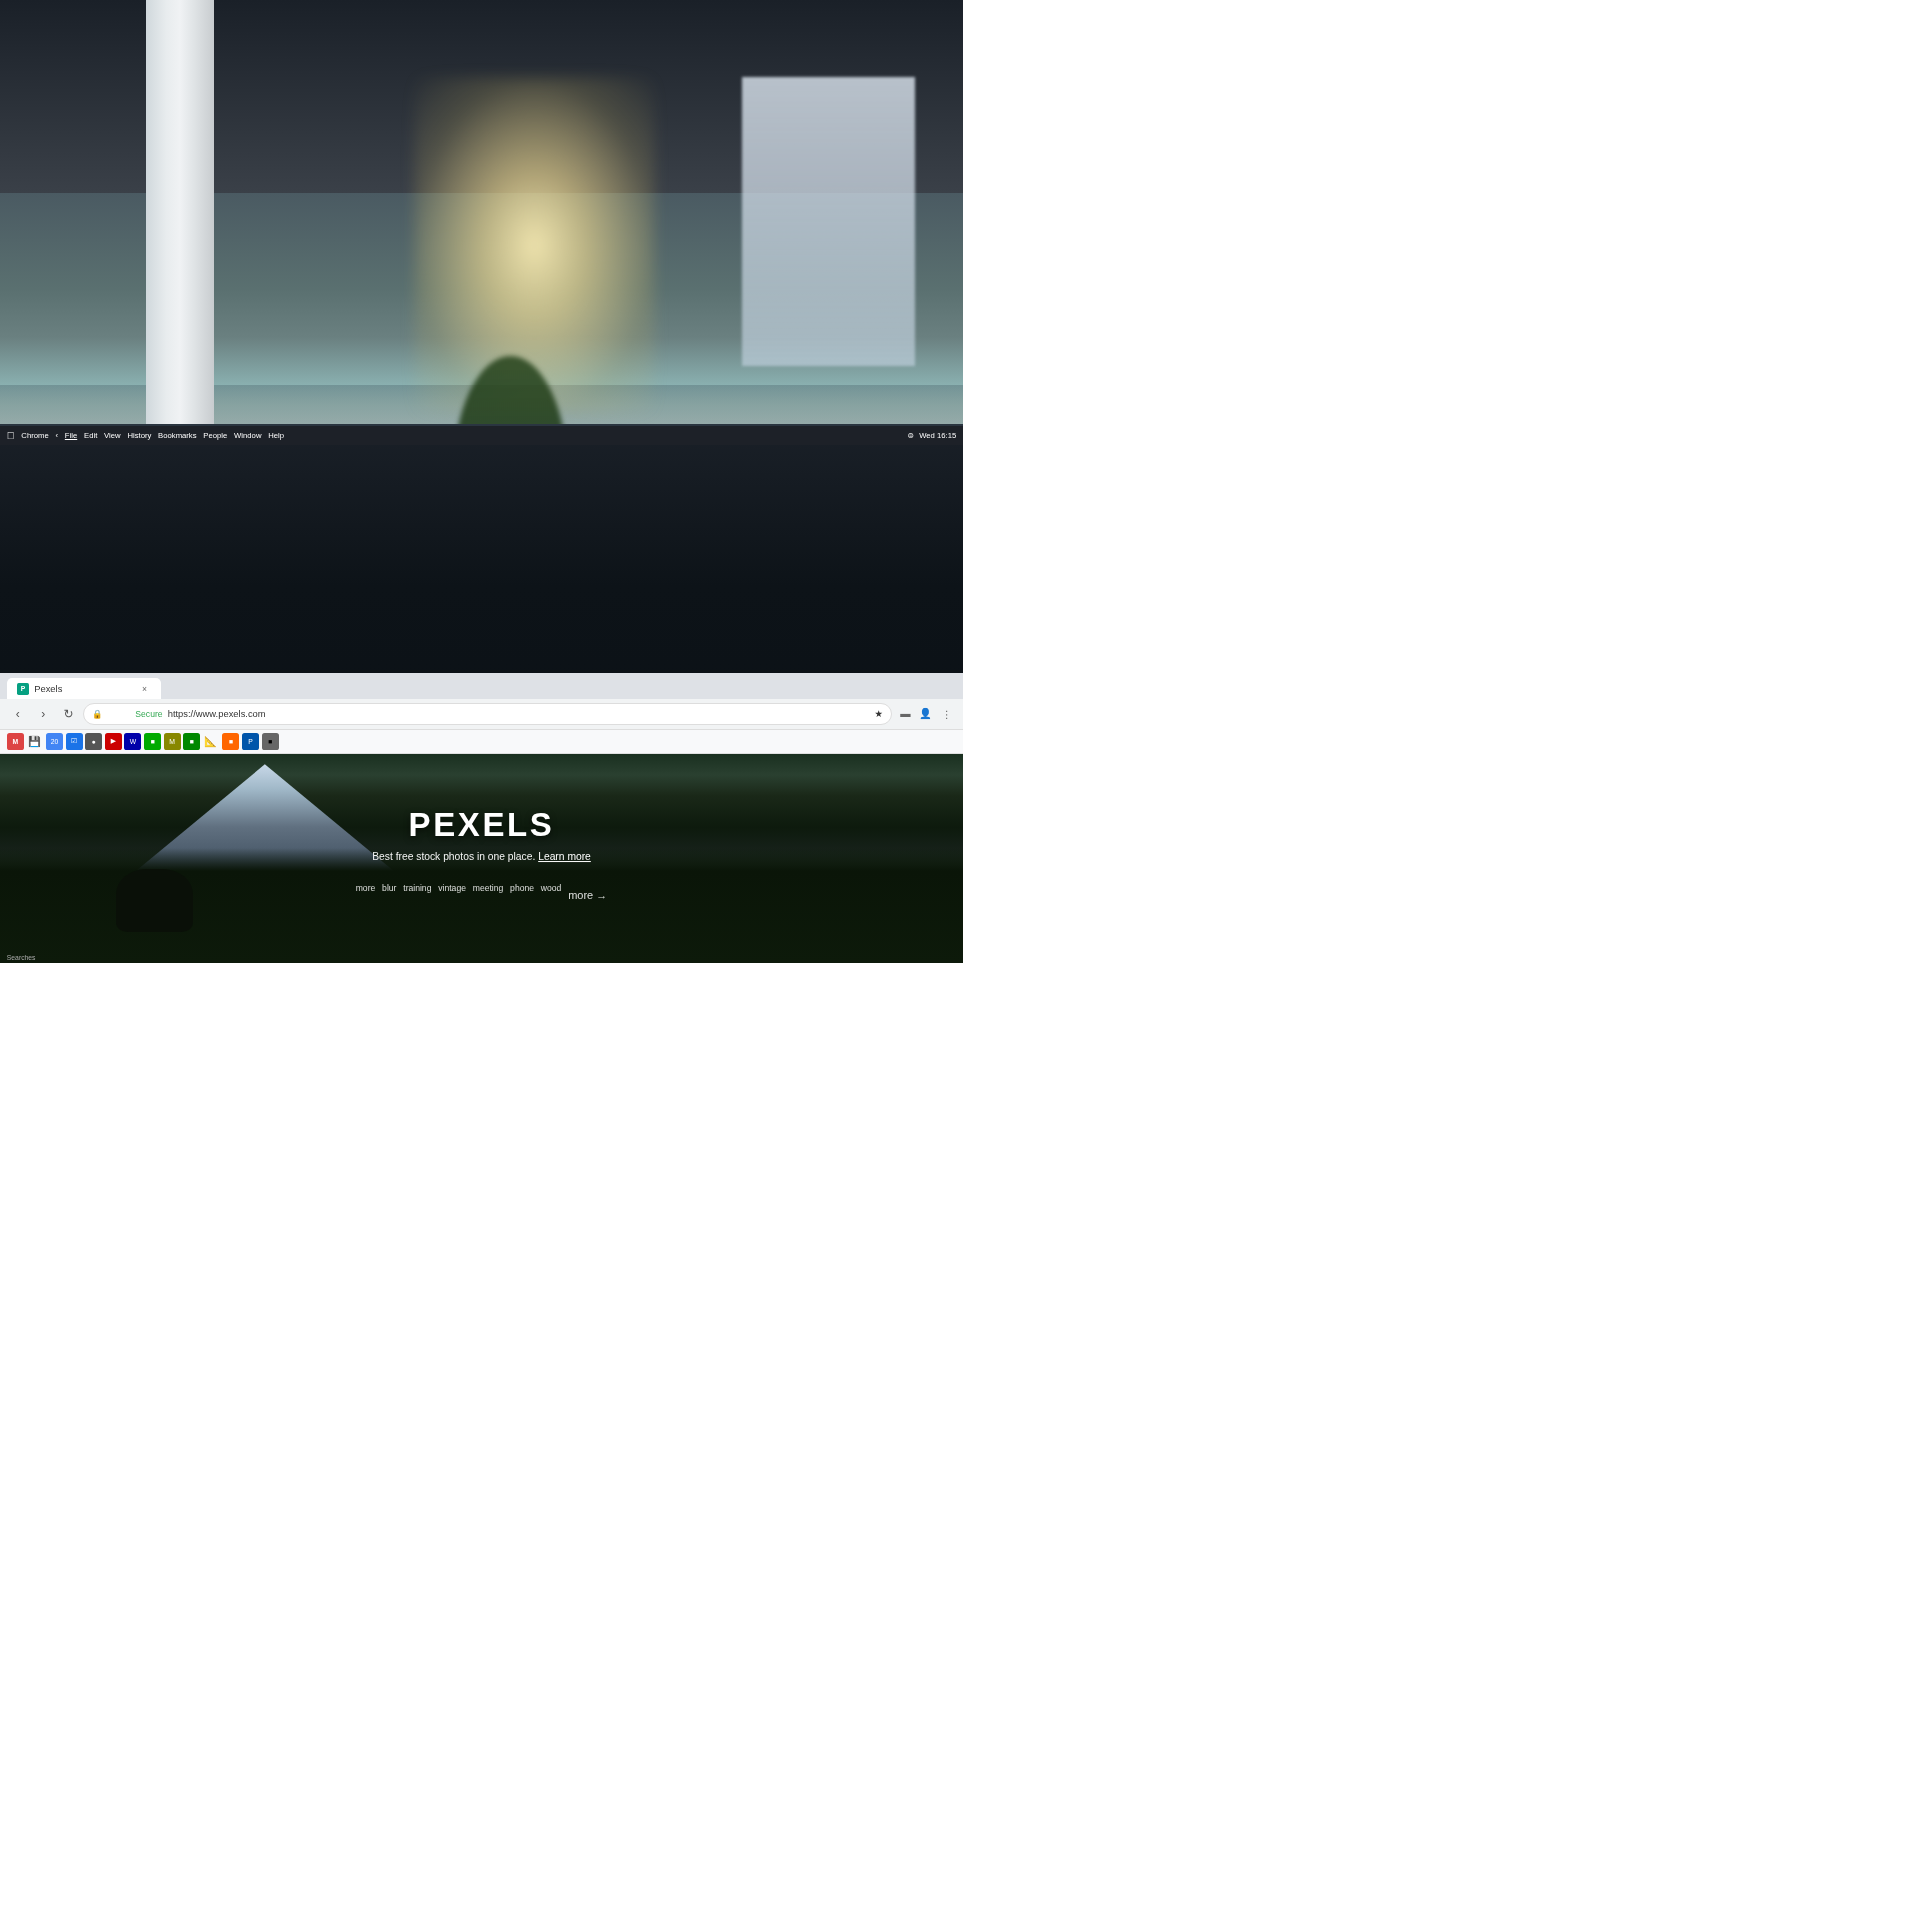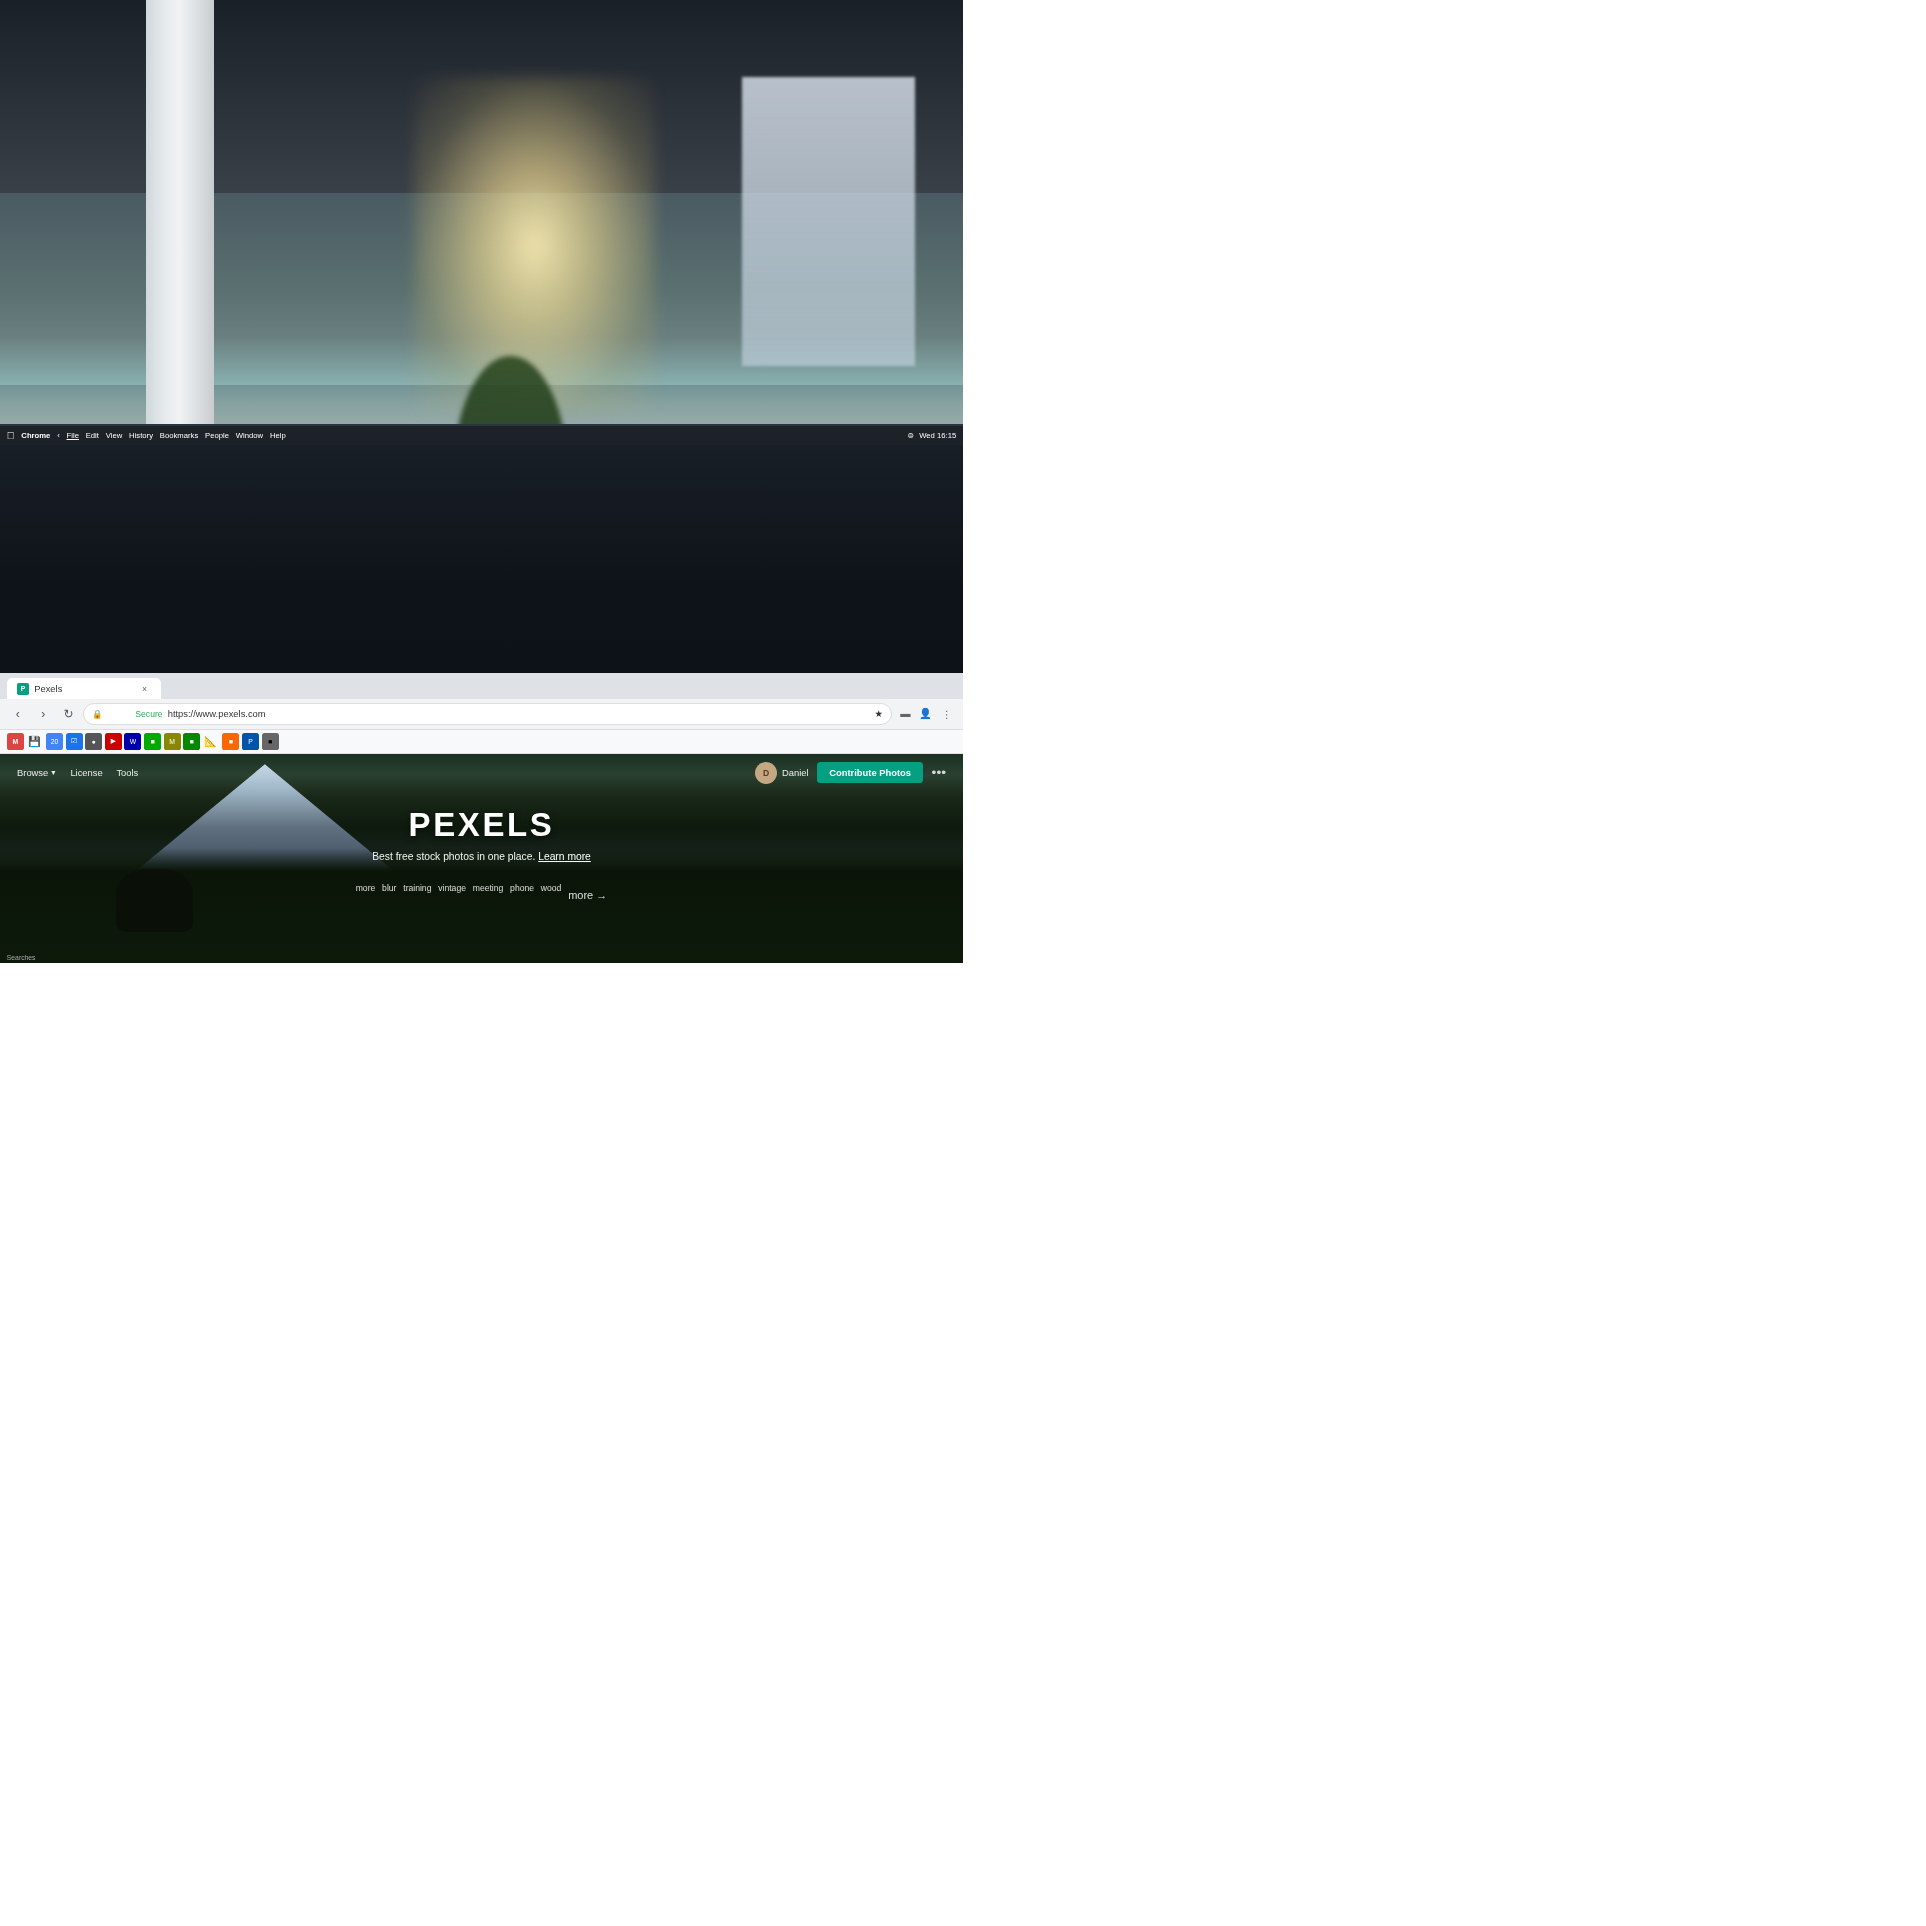--- a/index.html
+++ b/index.html
@@ -459,21 +459,21 @@
   <div class="floor-area"></div>
 
   <div class="foreground-dark"></div>
 </div>
 
 <div class="monitor-bezel">
 
   <div class="system-menubar">
     <div class="menubar-left">
       <span style="font-size:10.3px;"></span>
-      <span style="font-weight:700;">Chrome</span>
+      <span style="font-weight:400;">Chrome</span>
       <span>‹</span>
 
       <span style="font-size:7.7px;text-decoration:underline;">File</span>
       <span style="font-size:7.7px;">Edit</span>
       <span style="font-size:7.7px;">View</span>
       <span style="font-size:7.7px;">History</span>
       <span style="font-size:7.7px;">Bookmarks</span>
       <span style="font-size:7.7px;">People</span>
       <span style="font-size:7.7px;">Window</span>
       <span style="font-size:7.7px;">Help</span>
@@ -539,39 +539,20 @@
     </div>
 
     <div class="pexels-site">
 
       <div class="pexels-hero">
         <div class="mountain"></div>
         <div class="trees-silhouette"></div>
         <div class="person"></div>
       </div>
 
-      <div class="pexels-nav">
-        <div class="nav-link">
-          <span>Browse</span>
-          <span style="font-size:6.8px;">▼</span>
-        </div>
-        <span class="nav-link">License</span>
-        <span class="nav-link">Tools</span>
-
-        <div style="margin-left:auto; display:flex; align-items:center; gap:8.6px;">
-          <div style="display:flex; align-items:center; gap:5.1px;">
-            <div class="avatar-circle">D</div>
-            <span class="nav-link">Daniel</span>
-          </div>
-          <div class="contribute-btn">
-            <span>Contribute Photos</span>
-          </div>
-          <span class="more-btn">•••</span>
-        </div>
-      </div>
 
       <div class="pexels-hero-content">
         <div class="pexels-title">PEXELS</div>
         <div class="pexels-subtitle">
           <span>Best free stock photos in one place.</span>
           <a>Learn more</a>
         </div>
 
 
         <div class="search-suggestions">

